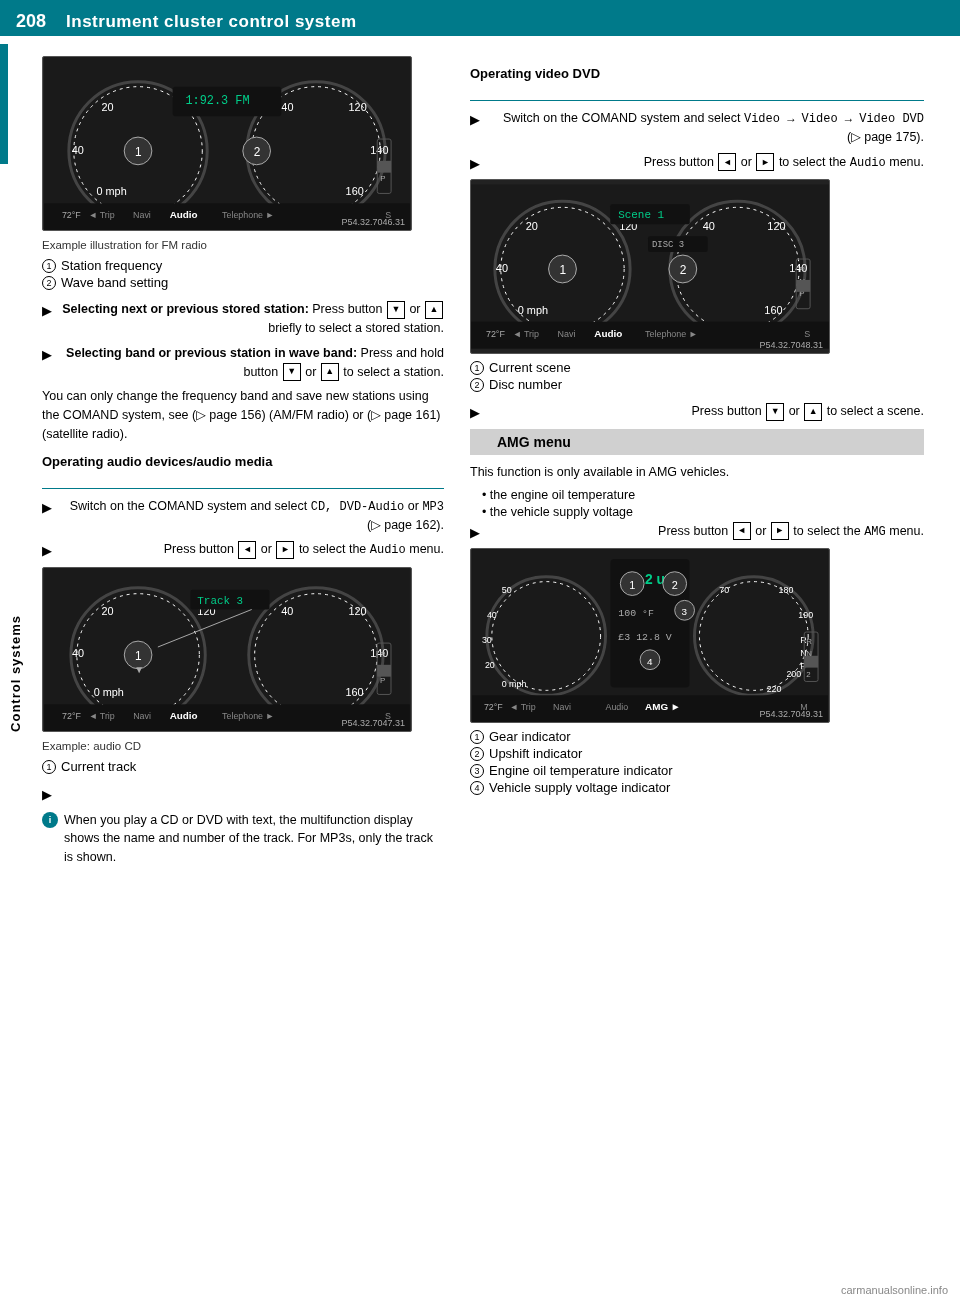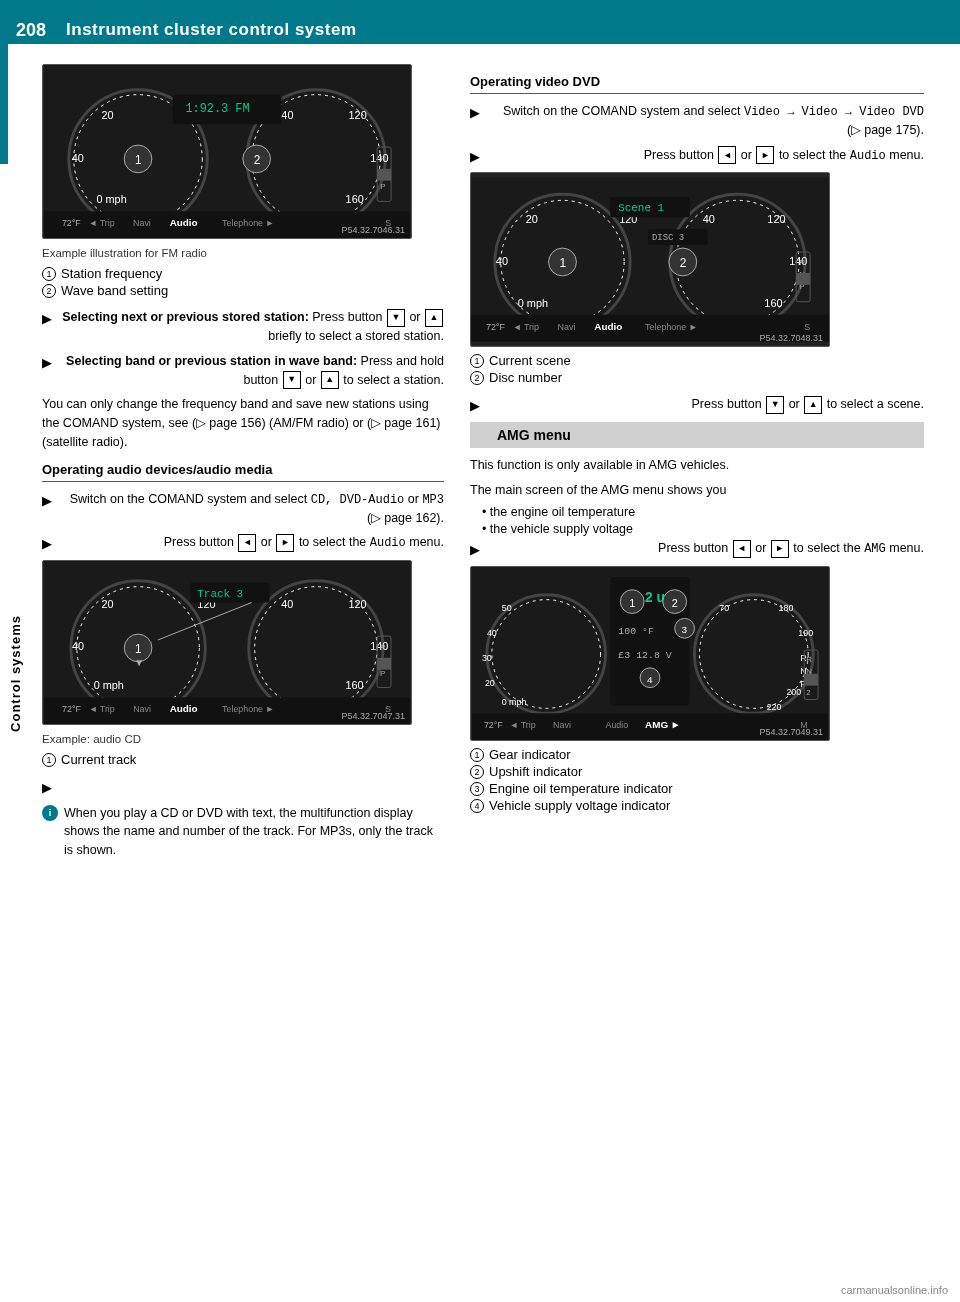--- a/index.html
+++ b/index.html
@@ -10,23 +10,23 @@
       width: 960px;
       min-height: 1302px;
       position: relative;
     }
 
     
     .header {
       background: #007a8a;
       color: #fff;
       display: flex;
-      align-items: flex-start;
-      padding: 20px 16px;
-      height: 44px;
+      align-items: flex-end;
+      padding: 4px 16px;
+      height: 36px;
     }
     .header-page-num {
       font-size: 18px;
       font-weight: bold;
       margin-right: 20px;
       color: #fff;
     }
     .header-title {
       font-size: 17px;
       font-weight: bold;
@@ -181,21 +181,21 @@
       margin: 0 1px;
       vertical-align: middle;
     }
 
     
     .section-heading {
       font-size: 13px;
       font-weight: bold;
       color: #000;
       border-bottom: 1.5px solid #007a8a;
-      padding-bottom: 4px;
+      padding-bottom: 19px;
       margin-bottom: 8px;
       margin-top: 10px;
     }
 
     
     .amg-menu-box {
       background: #d0d0d0;
       padding: 5px 27px;
       margin-bottom: 8px;
       font-size: 14px;
@@ -529,21 +529,20 @@
         Press button <span class="btn-icon">▼</span> or <span class="btn-icon">▲</span> to select a scene.
       </span>
     </div>
 
     <div class="amg-menu-box">
       <span>AMG menu</span>
     </div>
 
     <div class="body-para">This function is only available in AMG vehicles.</div>
 
-    <div class="body-para">The main screen of the AMG menu shows you</div>
 
     <div class="sub-bullet">the engine oil temperature</div>
     <div class="sub-bullet">the vehicle supply voltage</div>
 
     <div class="bullet-item">
       <span class="arrow-bullet">▶</span>
       <span class="bullet-text">
         Press button <span class="btn-icon">◄</span> or <span class="btn-icon">►</span> to select the <code>AMG</code> menu.
       </span>
     </div>

